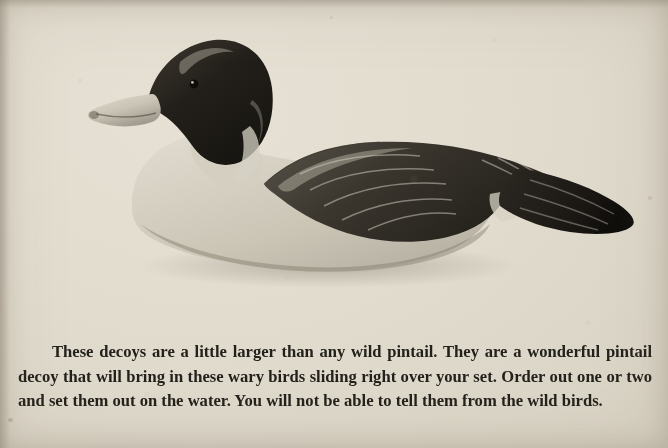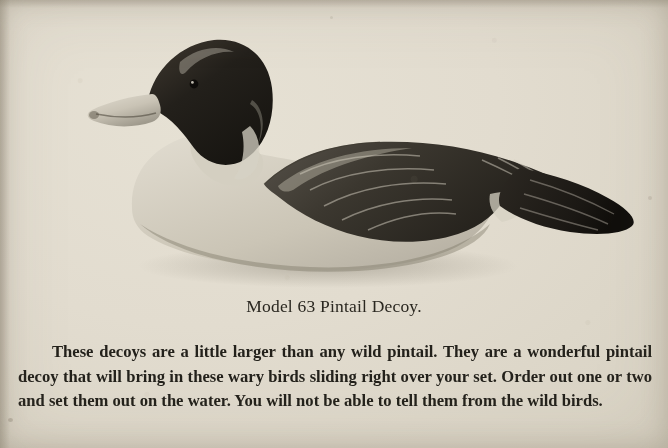--- a/index.html
+++ b/index.html
@@ -234,21 +234,20 @@
       <g stroke="rgba(200,194,180,.42)" stroke-width="1.4" fill="none">
         <path d="M502,172 C530,180 560,192 586,206"></path>
         <path d="M496,186 C524,194 554,204 580,216"></path>
         <path d="M492,200 C518,208 546,216 570,222"></path>
       </g>
 
       <path d="M236,176 C264,150 304,136 352,134" stroke="rgba(60,55,44,.45)" stroke-width="1.2" fill="none"></path>
     </svg>
   </div>
 
-  <div class="caption">Model 63 Pintail Decoy.</div>
 
   <div class="body-text">
     <p>These decoys are a little larger than any wild pintail. They are a wonderful pintail decoy that will bring in these wary birds sliding right over your set. Order out one or two and set them out on the water. You will not be able to tell them from the wild birds.</p>
   </div>
 
   <div class="blotch" style="left:8px;top:418px;width:5px;height:4px;"></div>
   <div class="blotch" style="left:648px;top:196px;width:4px;height:4px;opacity:.6;"></div>
   <div class="blotch" style="left:330px;top:16px;width:3px;height:3px;opacity:.5;"></div>
 
   <div class="grain"></div>

